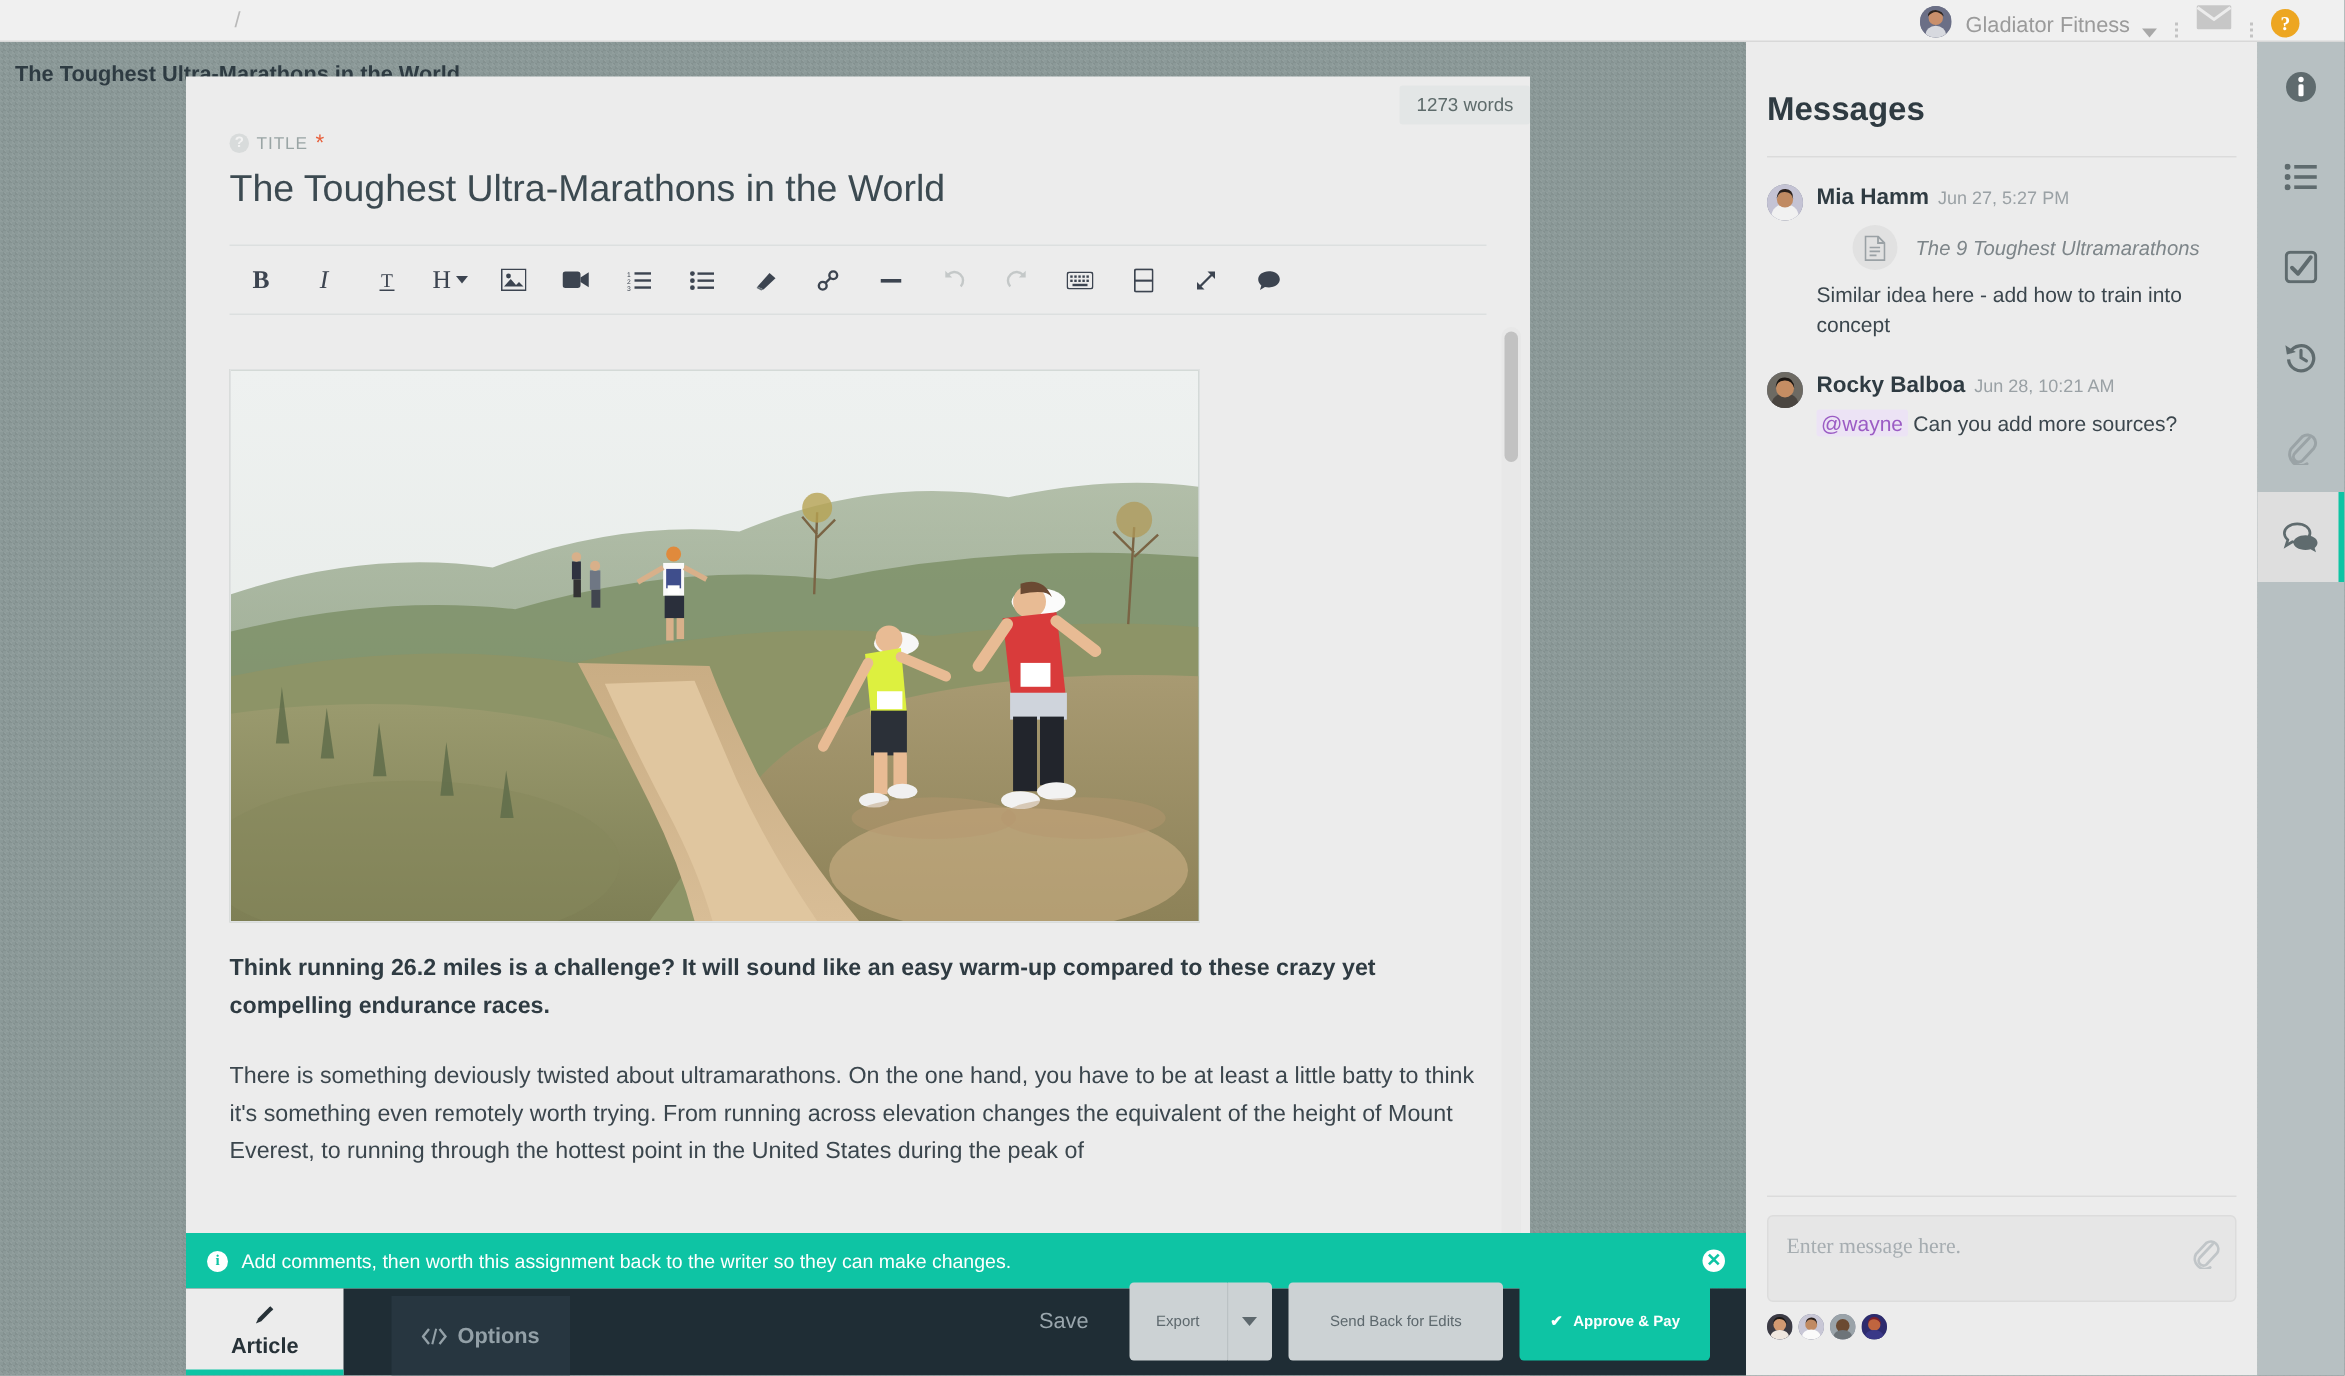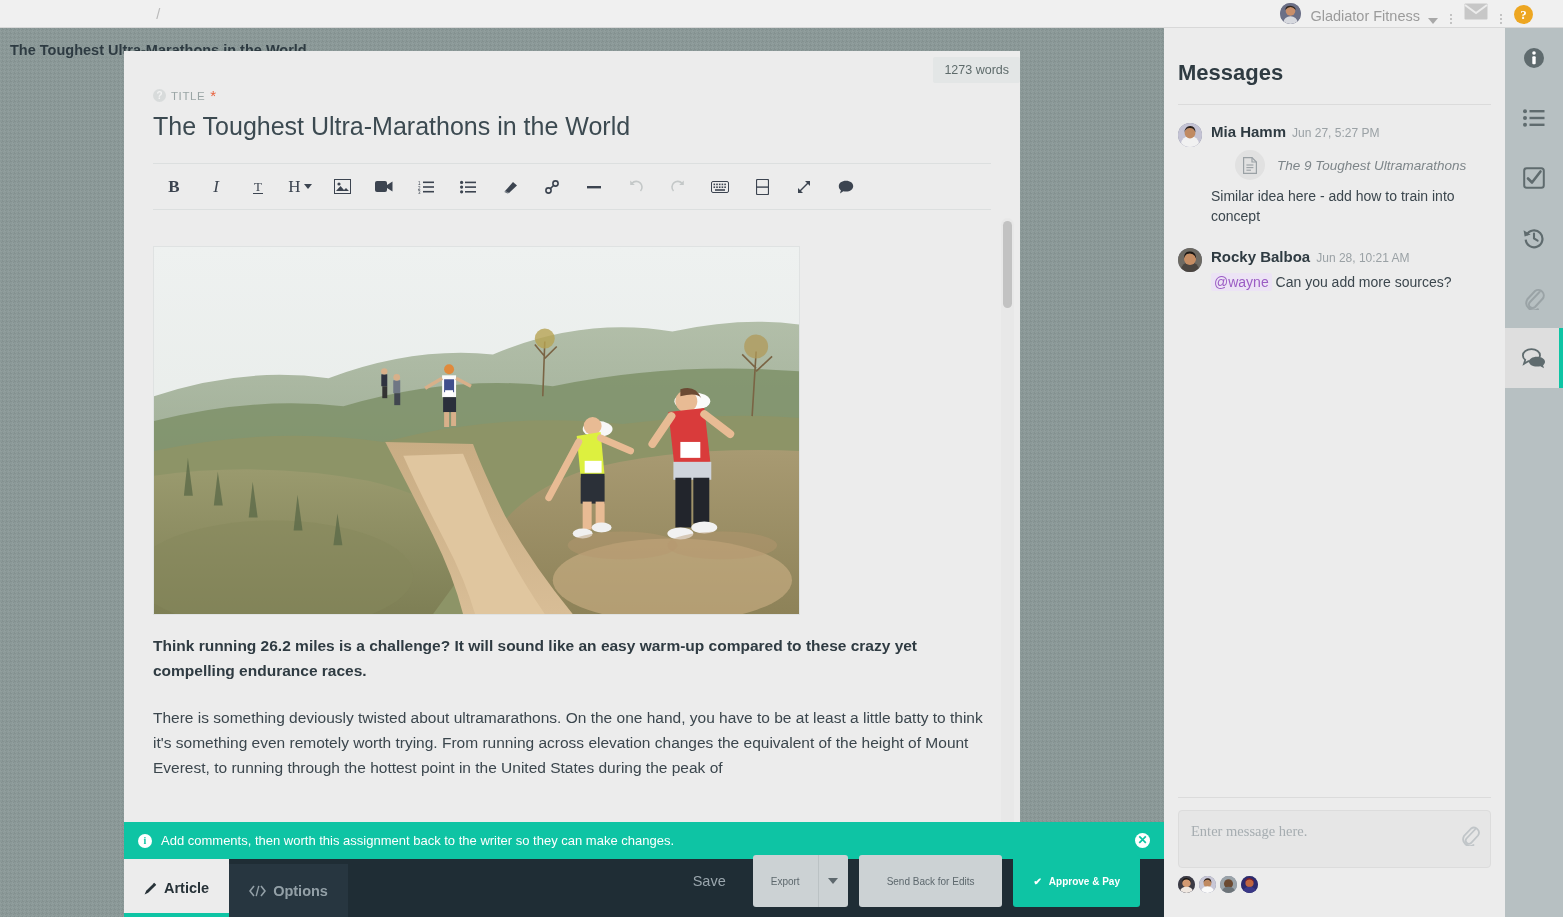--- a/index.html
+++ b/index.html
@@ -139,26 +139,26 @@
   
   .bottombar {
     position: absolute; left: 124px; top: 859px; width: 1040px; height: 58px;
     background: #1f2d35; display: flex; align-items: flex-end;
   }
   .tab {
     height: 50px; min-width: 105px; display: flex; align-items: center; justify-content: center;
     gap: 7px; font-size: 14.5px; font-weight: bold; cursor: pointer;
     padding: 0 20px; position: relative;
   }
-  .tab.active { background: #ececec; color: #273238; height: 58px; }
+  .tab.active { background: #ececec; color: #273238; height: 58px; flex-direction: column; }
   .tab.active::after {
     content: ""; position: absolute; left: 0; bottom: 0; width: 100%; height: 4px;
     background: #0ec4a4;
   }
-  .tab.inactive { background: #273640; color: #93a0a7; height: 53px; }
+  .tab.inactive { background: #273640; color: #93a0a7; height: 53px; margin-left: 32px; }
   .bb-actions {
     margin-left: auto; display: flex; align-items: center; gap: 11px;
     padding: 0 24px 10px 0;
   }
   .btn-save { color: #9aa6ad; font-size: 14.5px; cursor: pointer; margin-right: 16px; }
   .btn {
     border: none; border-radius: 3px; font-size: 10px; cursor: pointer;
     font-family: Liberation Sans, sans-serif; height: 52px; padding: 0 18px;
   }
   .btn-export { background: #ccd2d4; color: #5d686d; border-radius: 3px 0 0 3px; }

